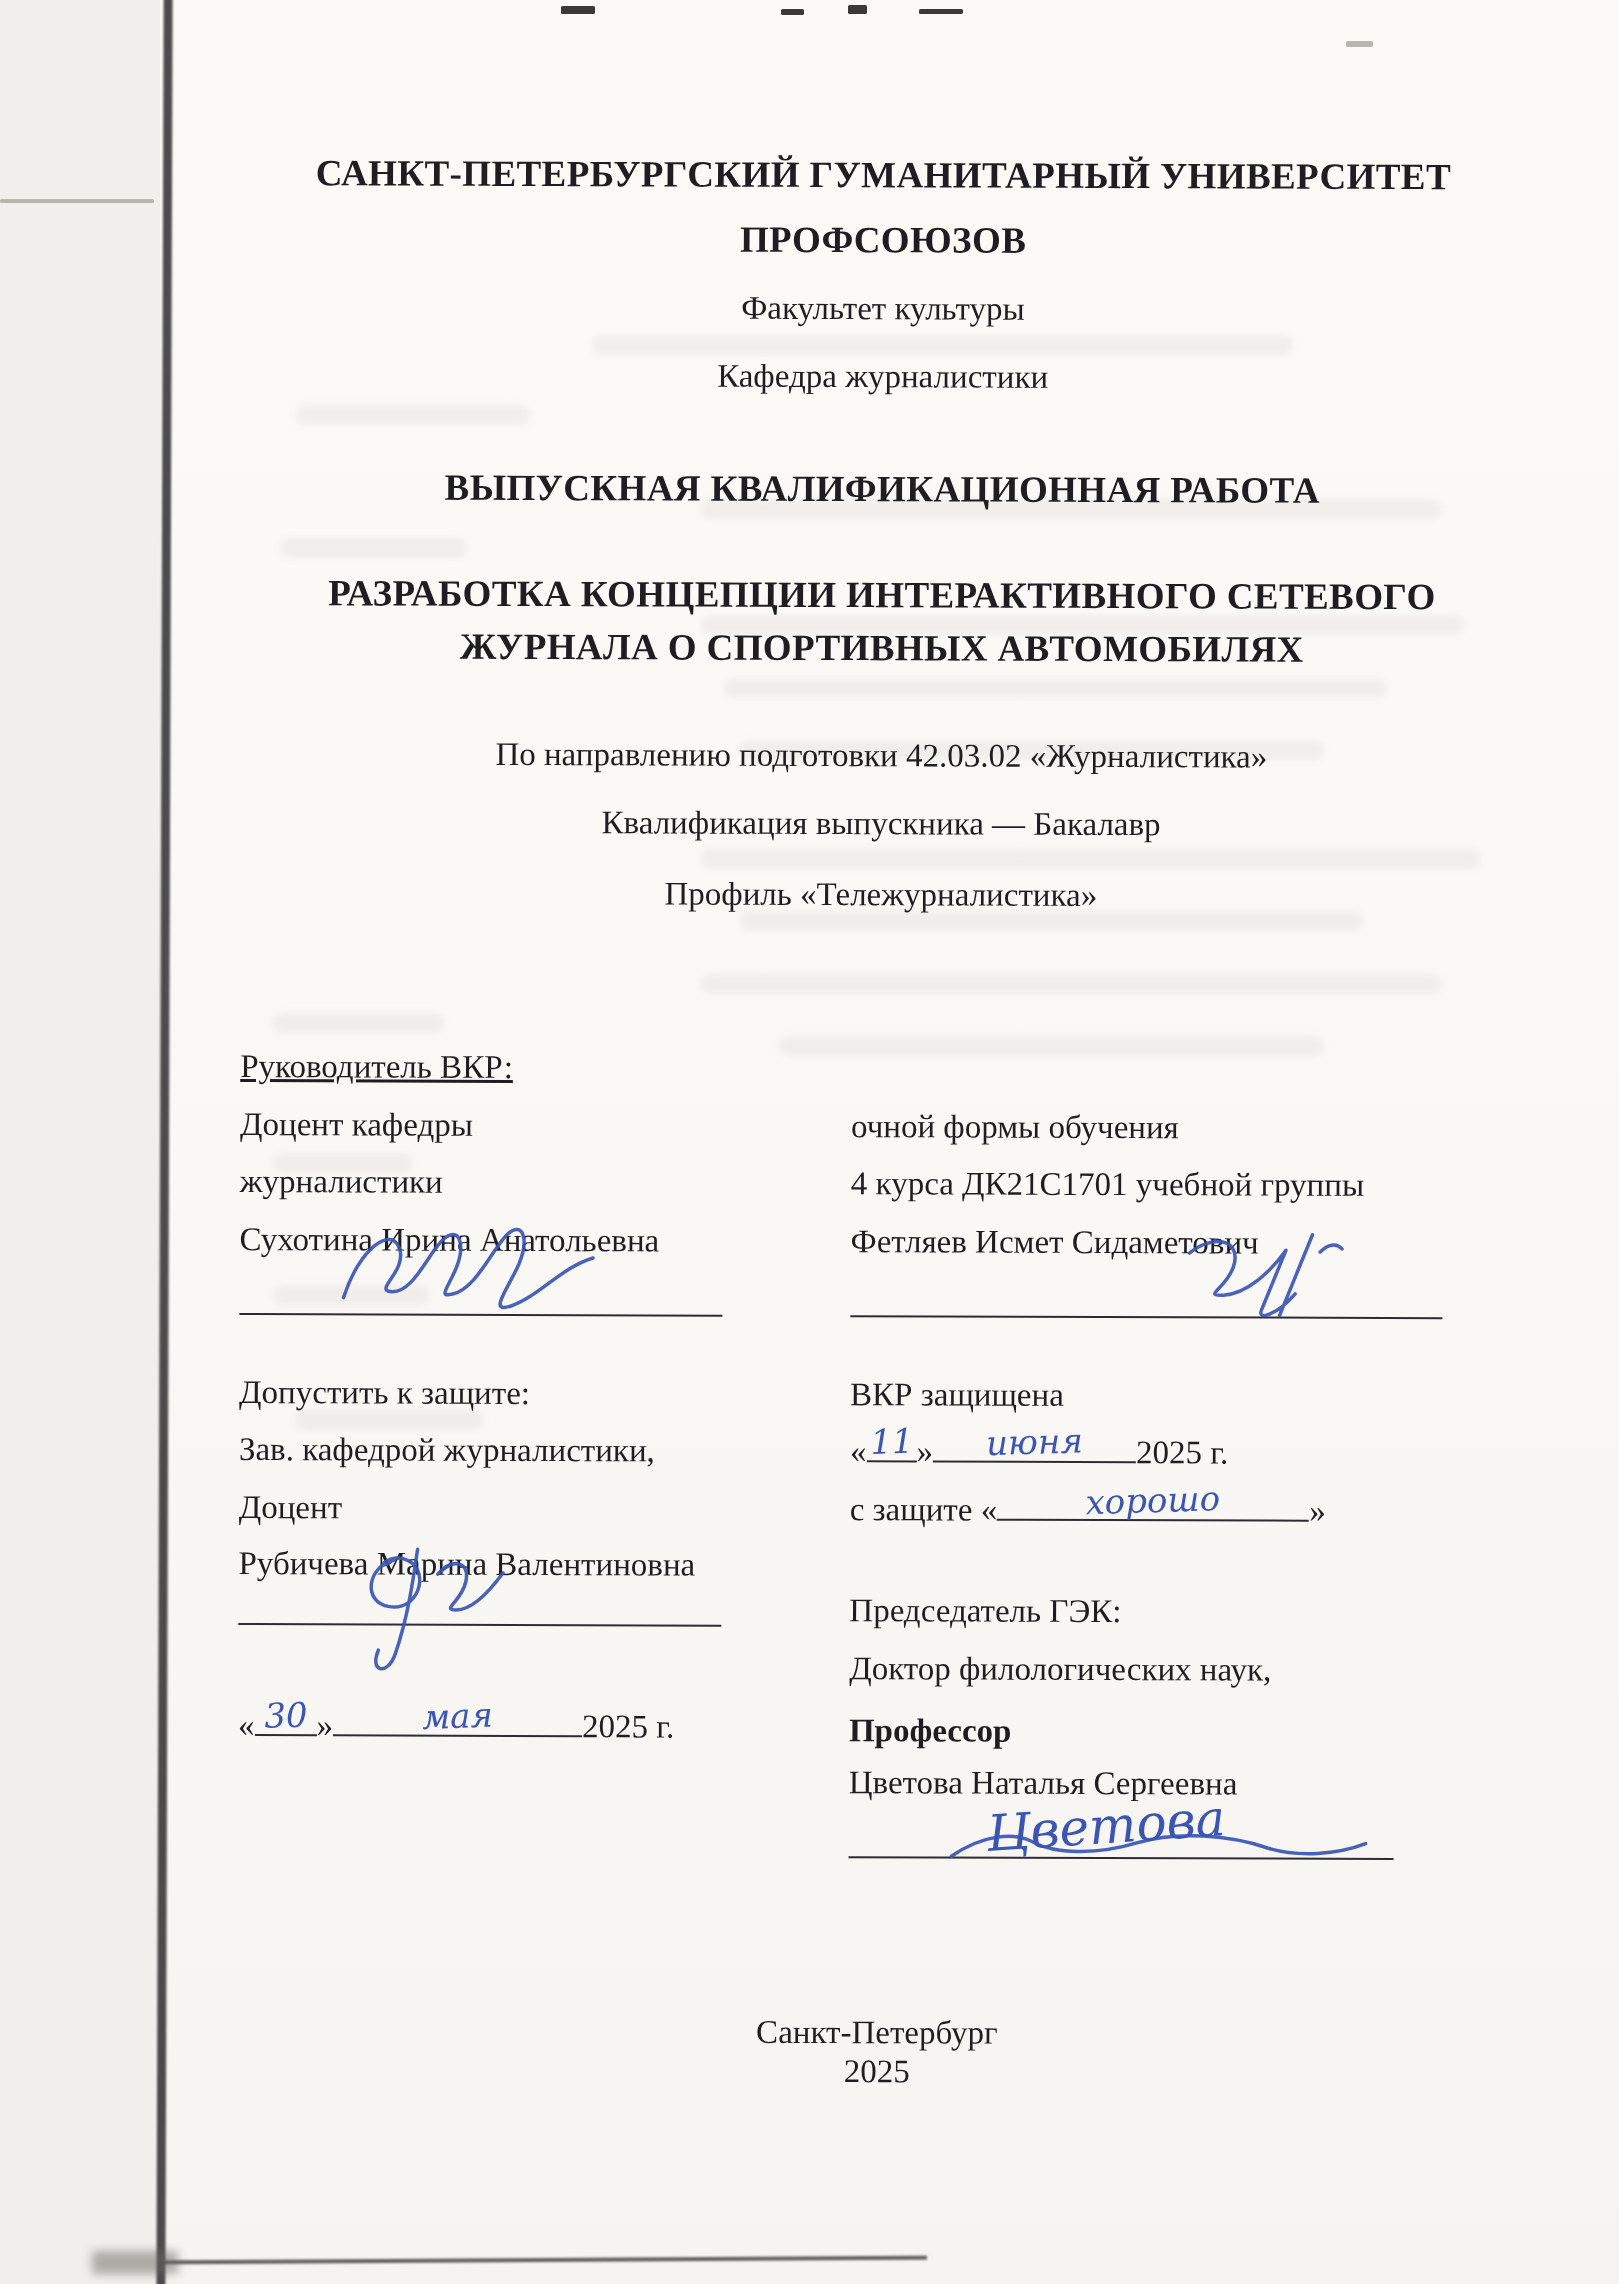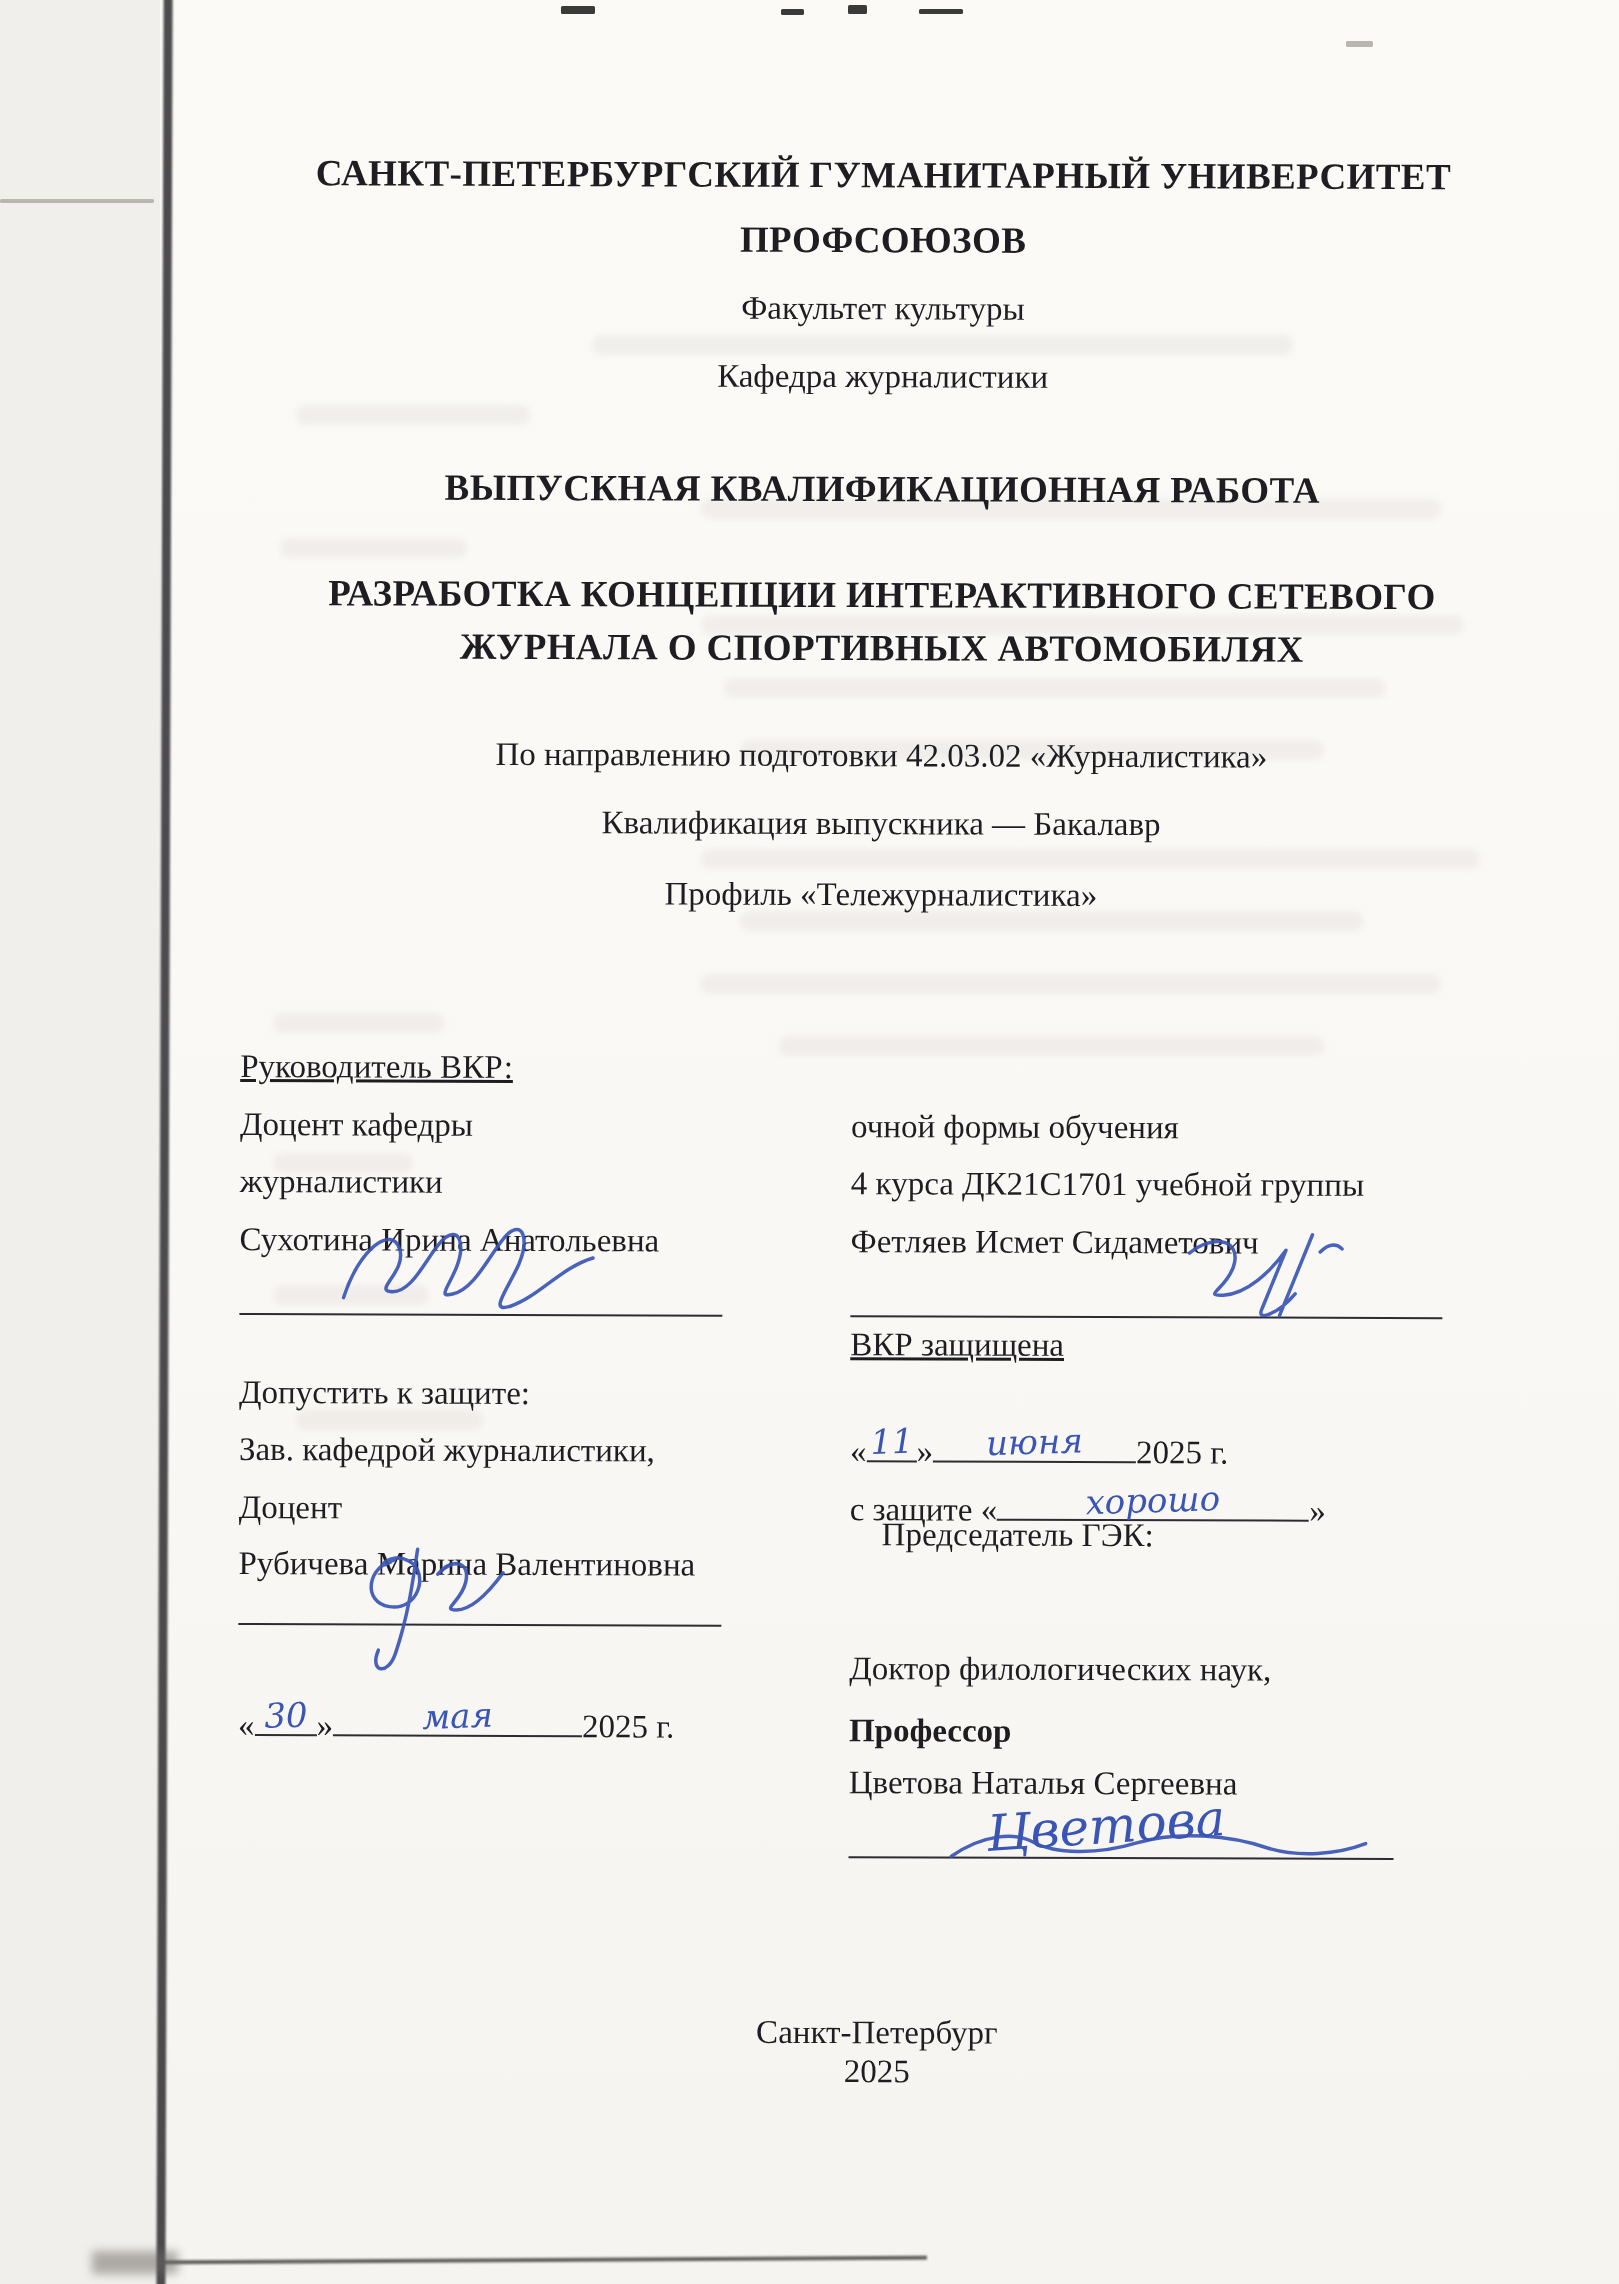--- a/index.html
+++ b/index.html
@@ -135,29 +135,29 @@
   <div class="row lcol" style="top:1536px;">Рубичева Марина Валентиновна</div>
   <div class="sigrule" style="left:240px;top:1625px;width:483px;"></div>
   <svg class="ink" style="left:335px;top:1527px;" width="249" height="156" viewBox="0 0 320 200">
     <path d="M78 44 C 44 52, 36 98, 72 104 C 108 110, 124 62, 98 46 C 72 30, 50 62, 74 46 M 108 30 C 102 72, 96 116, 80 164 C 70 194, 46 188, 58 160 M 134 62 C 154 40, 176 46, 170 72 C 164 98, 138 108, 158 108 C 180 108, 202 82, 218 60"></path>
   </svg>
 
   <div class="row lcol" style="top:1698px;">
     <span>«</span><span class="sigline" style="width:62px;"><span class="hand hand-inline">30</span></span><span>»</span><span class="sigline" style="width:249px;"><span class="hand hand-inline">мая</span></span><span>2025 г.</span>
   </div>
 
-  <div class="row rcol" style="top:1315px;text-decoration:underline;">ВКР защищена</div>
+  <div class="row rcol" style="top:1365px;">ВКР защищена</div>
   <div class="row rcol" style="top:1422px;">
     <span>«</span><span class="sigline" style="width:50px;"><span class="hand hand-inline">11</span></span><span>»</span><span class="sigline" style="width:203px;"><span class="hand hand-inline">июня</span></span><span>2025 г.</span>
   </div>
   <div class="row rcol" style="top:1480px;">
     <span>с защите «</span><span class="sigline" style="width:312px;"><span class="hand hand-inline">хорошо</span></span><span>»</span>
   </div>
 
-  <div class="row rcol" style="top:1505px;margin-left:32px;">Председатель ГЭК:</div>
+  <div class="row rcol" style="top:1581px;">Председатель ГЭК:</div>
   <div class="row rcol" style="top:1639px;">Доктор филологических наук,</div>
   <div class="row rcol" style="top:1701px;font-weight:bold;">Профессор</div>
   <div class="row rcol" style="top:1753px;">Цветова Наталья Сергеевна</div>
   <div class="sigrule" style="left:851px;top:1856px;width:545px;"></div>
   <div class="hand" style="position:absolute;left:989px;top:1796px;font-size:50px;transform:rotate(-4deg);">Цветова</div>
   <svg class="ink" style="left:943px;top:1815px;" width="436" height="55" viewBox="0 0 560 70">
     <path d="M14 52 C 54 24, 96 20, 120 34 C 146 48, 200 50, 252 34 C 306 18, 372 24, 420 40 C 460 52, 510 48, 546 34"></path>
   </svg>
 
   <div class="center body-txt" style="top:2014px;">Санкт-Петербург</div>

